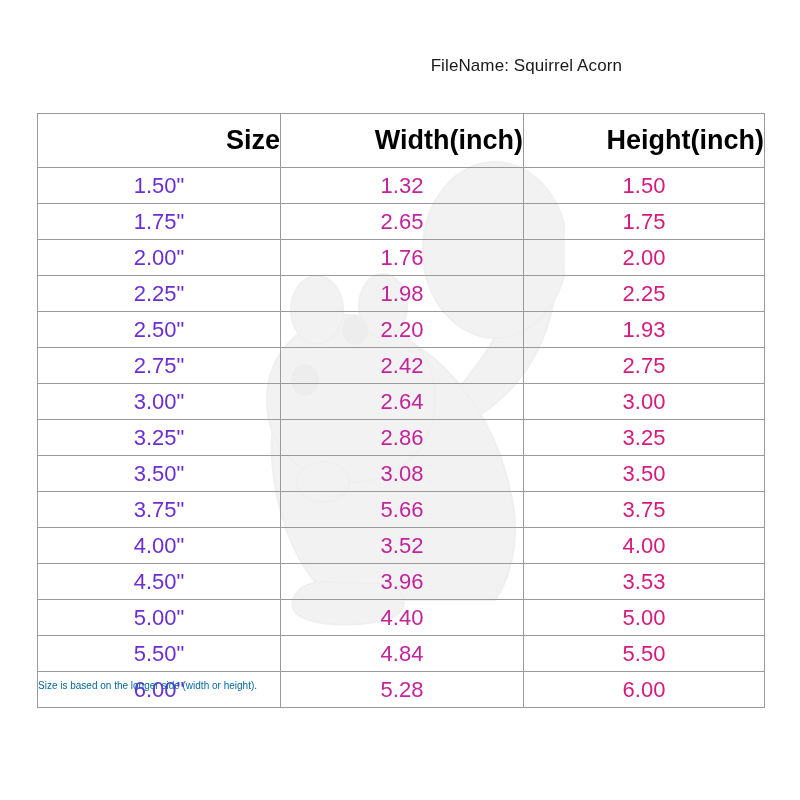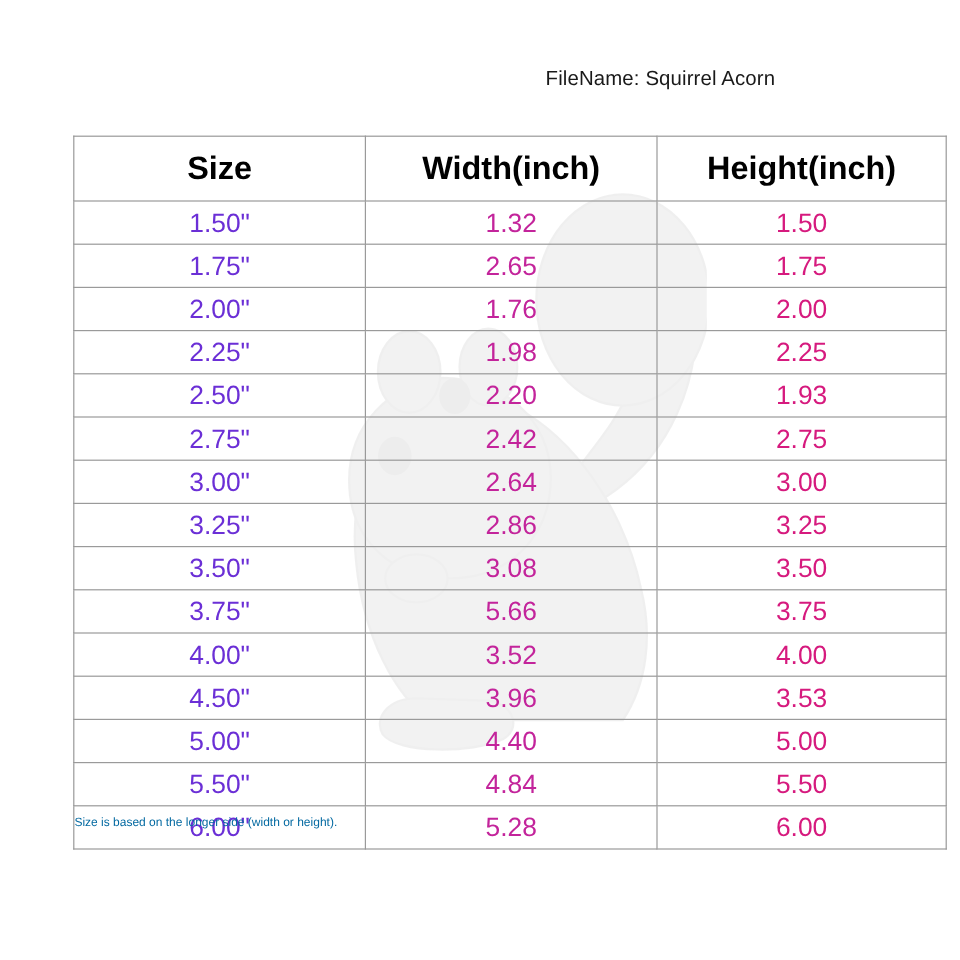--- a/index.html
+++ b/index.html
@@ -11,21 +11,20 @@
     height: 800px;
     background: #ffffff;
     font-family: "Liberation Sans", sans-serif;
     position: relative;
     overflow: hidden;
   }
   .page {
     position: relative;
     width: 664px;
     height: 800px;
-    margin-left: 24px;
   }
   .filename {
     position: absolute;
     top: 56px;
     right: 42px;
     font-size: 17px;
     color: #1a1a1a;
     letter-spacing: 0.1px;
     white-space: nowrap;
   }
@@ -55,20 +54,21 @@
     border: 1px solid #9a9a9a;
     text-align: center;
     padding: 0;
     background: transparent;
   }
   table.size-table th {
     height: 53px;
     font-size: 27px;
     font-weight: bold;
     color: #000000;
+    text-align: right;
   }
   table.size-table td {
     height: 35px;
     font-size: 22px;
     font-weight: normal;
   }
   td.c-size {
     color: #6b2fd6;
   }
   td.c-width {

